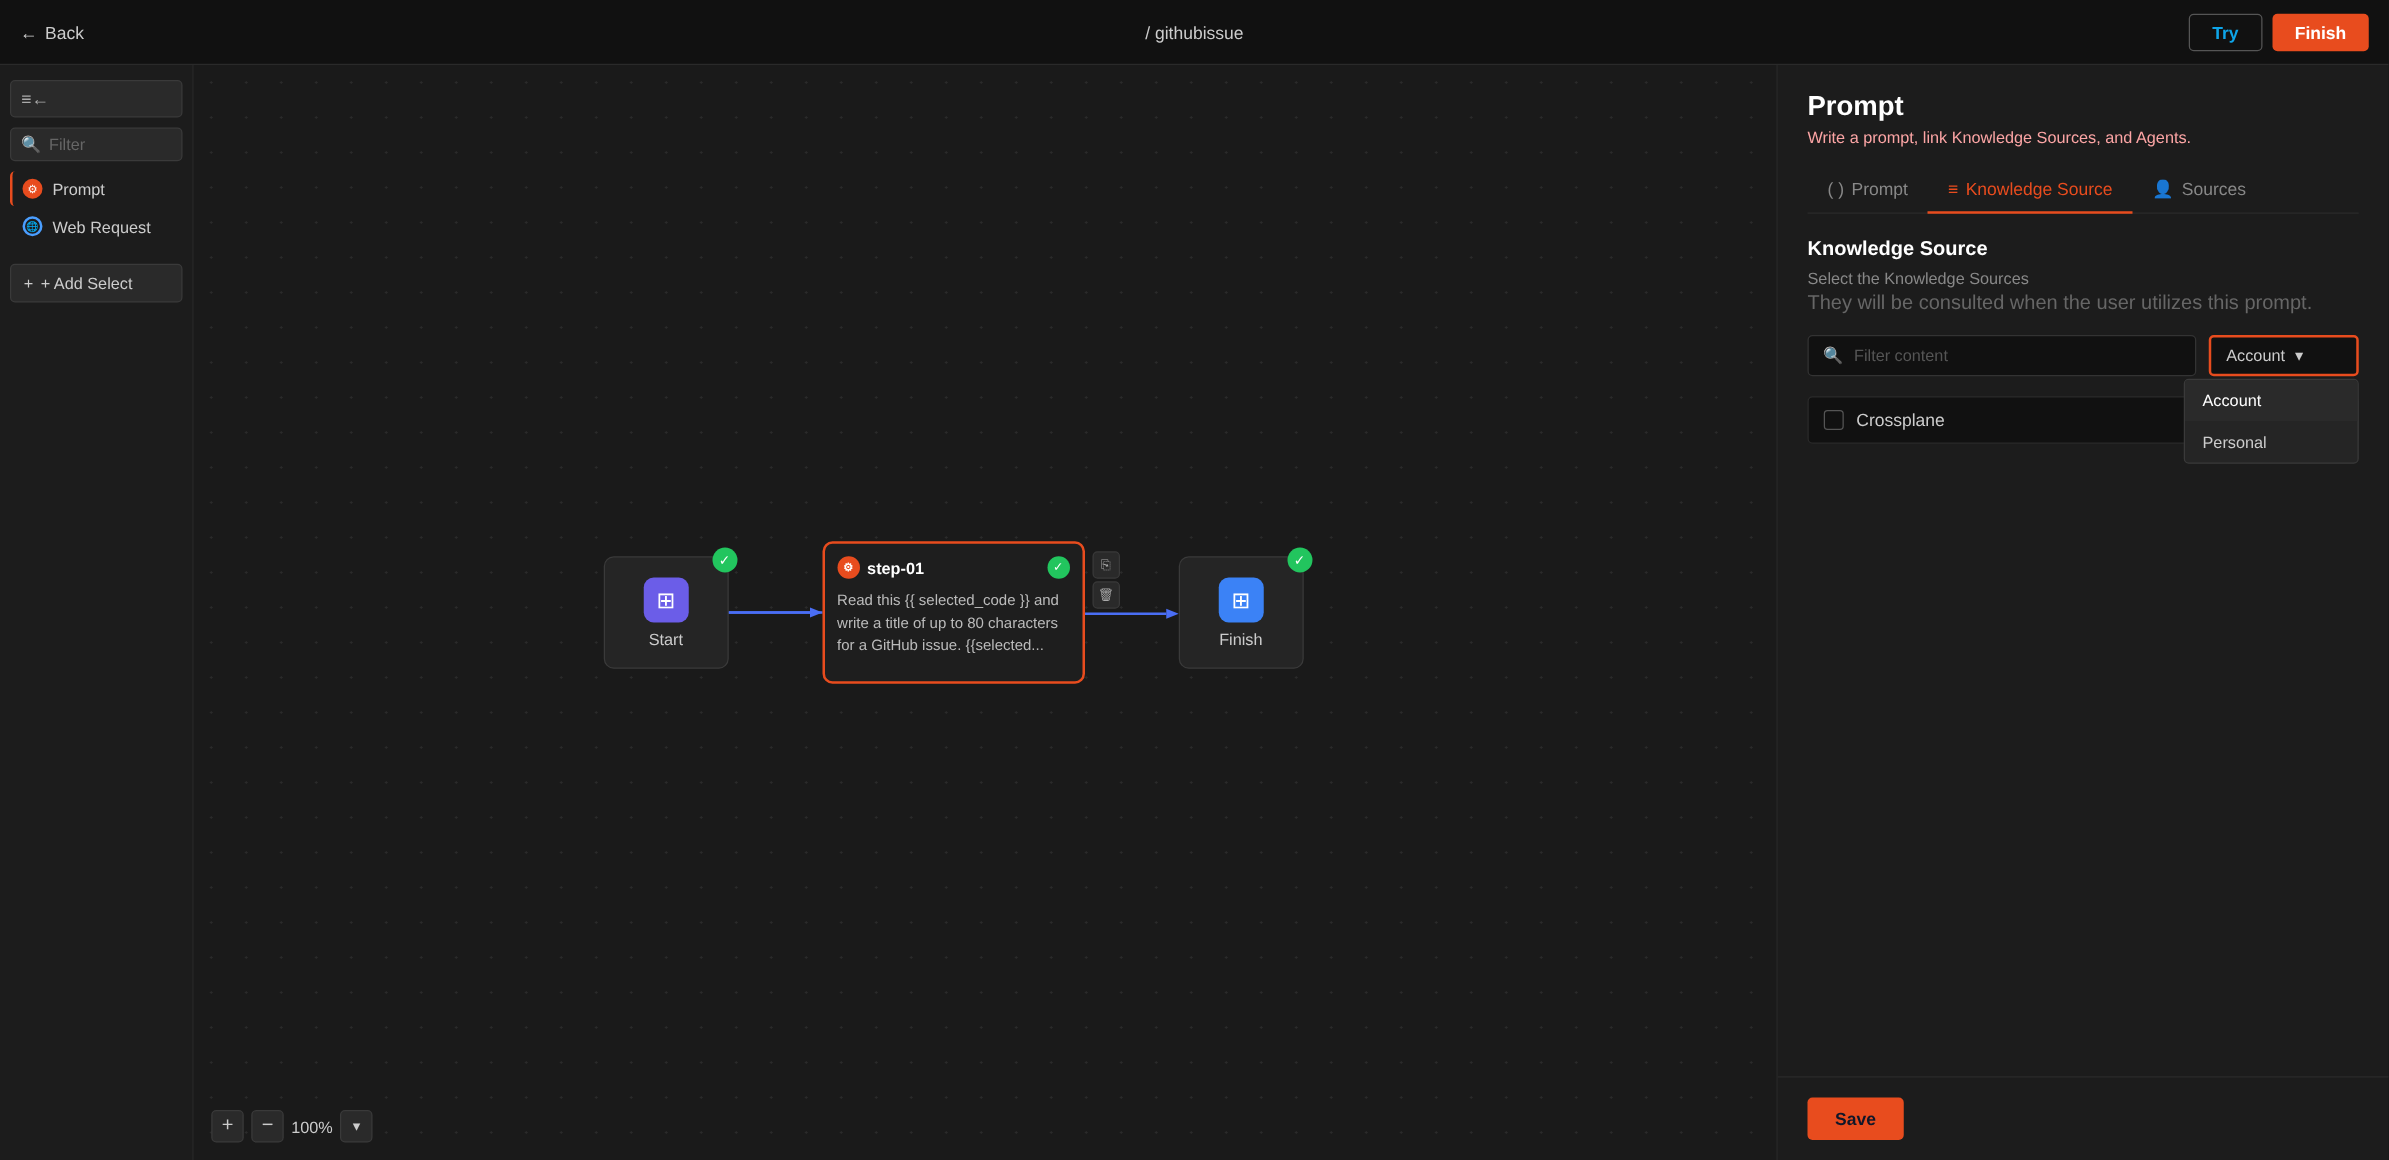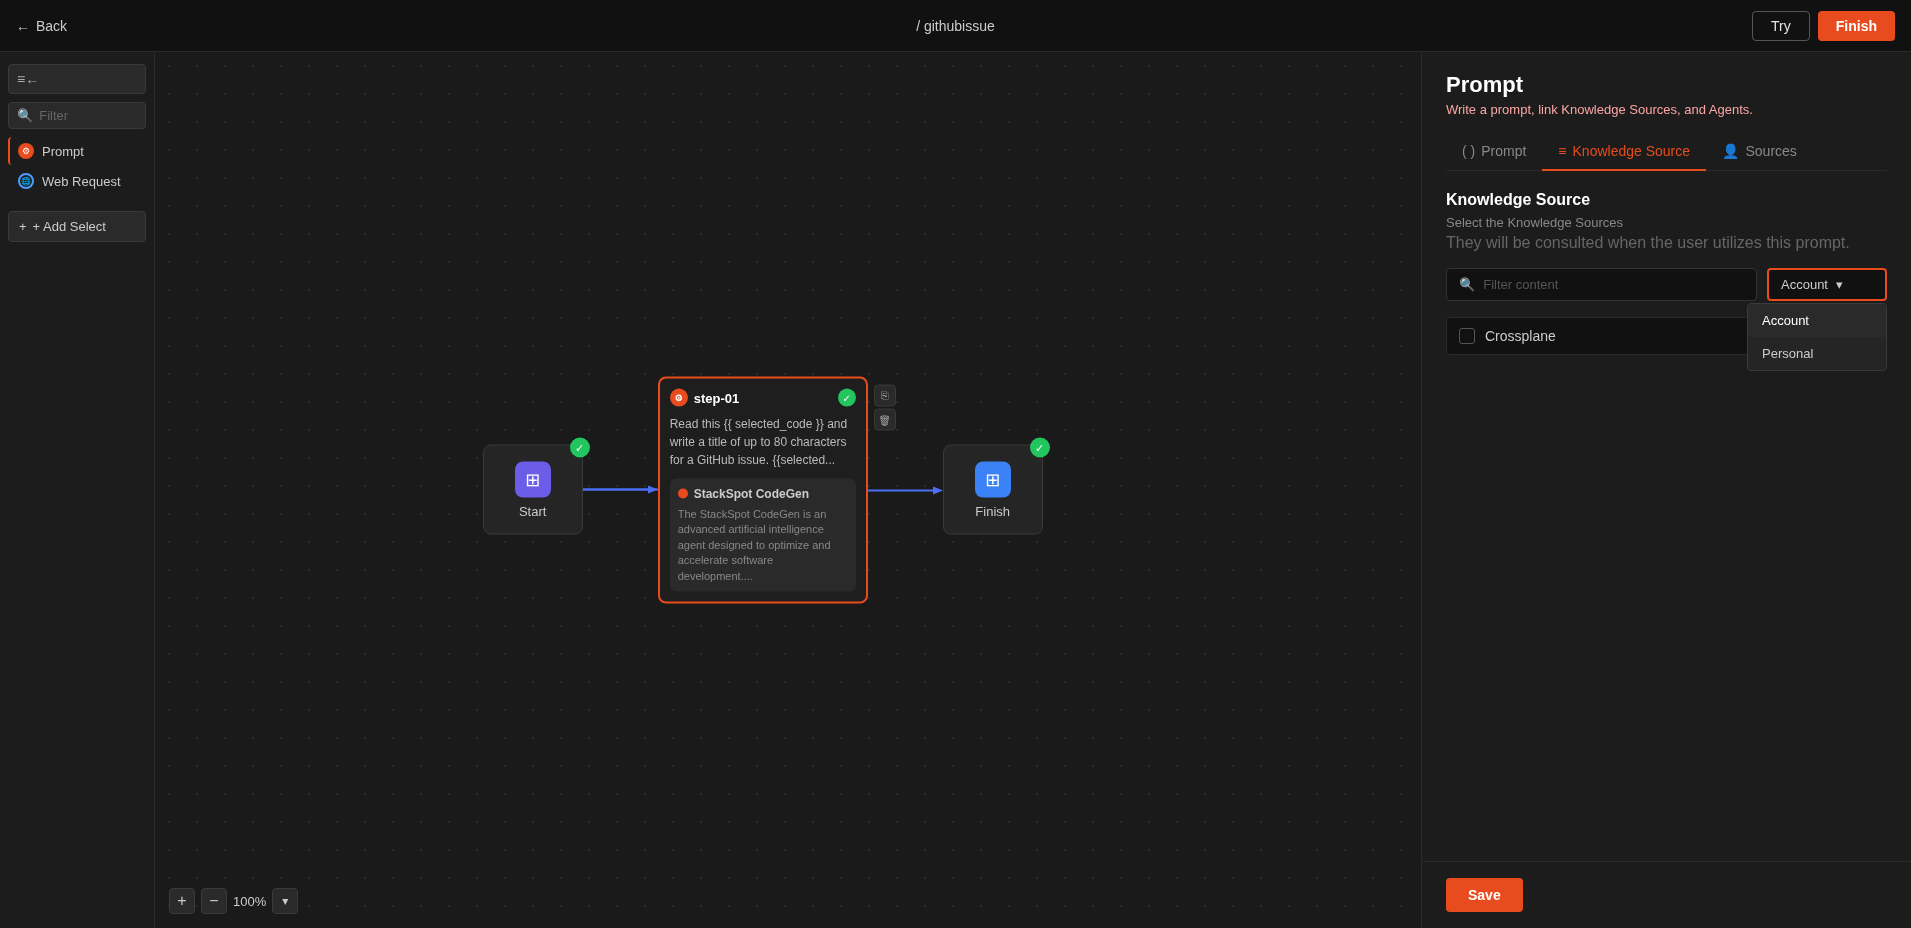--- a/index.html
+++ b/index.html
@@ -40,25 +40,26 @@
       font-size: 14px;
       color: #ccc;
     }
     .topbar-actions {
       display: flex;
       gap: 8px;
     }
     .btn-try {
       background: transparent;
       border: 1px solid #555;
-      color: #e5e5e5;
+      color: #0ea5e9;
       padding: 6px 18px;
       border-radius: 4px;
       cursor: pointer;
       font-size: 14px;
+      font-weight: bold;
     }
     .btn-finish {
       background: #e84c1e;
       border: none;
       color: #fff;
       padding: 6px 18px;
       border-radius: 4px;
       cursor: pointer;
       font-size: 14px;
       font-weight: 600;
@@ -524,21 +525,21 @@
 
     
     .right-panel-footer {
       padding: 16px 24px;
       border-top: 1px solid #2a2a2a;
     }
 
     .btn-save {
       background: #e84c1e;
       border: none;
-      color: #ffffff;
+      color: #0f172a;
       padding: 9px 22px;
       border-radius: 4px;
       font-size: 14px;
       font-weight: 600;
       cursor: pointer;
     }
   </style>
 </head>
 <body>
 
@@ -602,27 +603,20 @@
       <div style="position:relative;">
         <div class="step-node">
           <div class="step-node-header">
             <div class="step-node-title">
               <div class="step-icon">⚙</div>
               <span>step-01</span>
             </div>
             <div class="step-check">✓</div>
           </div>
           <div class="step-node-text">Read this {{ selected_code }} and write a title of up to 80 characters for a GitHub issue. {{selected...</div>
-          <div class="step-node-agent">
-            <div class="agent-header">
-              <div class="agent-dot"></div>
-              <span class="agent-name">StackSpot CodeGen</span>
-            </div>
-            <div class="agent-desc">The StackSpot CodeGen is an advanced artificial intelligence agent designed to optimize and accelerate software development....</div>
-          </div>
         </div>
 
         <div class="step-node-actions">
           <div class="step-action-btn">⎘</div>
           <div class="step-action-btn">🗑</div>
         </div>
       </div>
 
       <div style="width:75px; position:relative; margin:0 0;">
         <svg width="75" height="16" style="position:absolute;top:-7px;left:0;">

